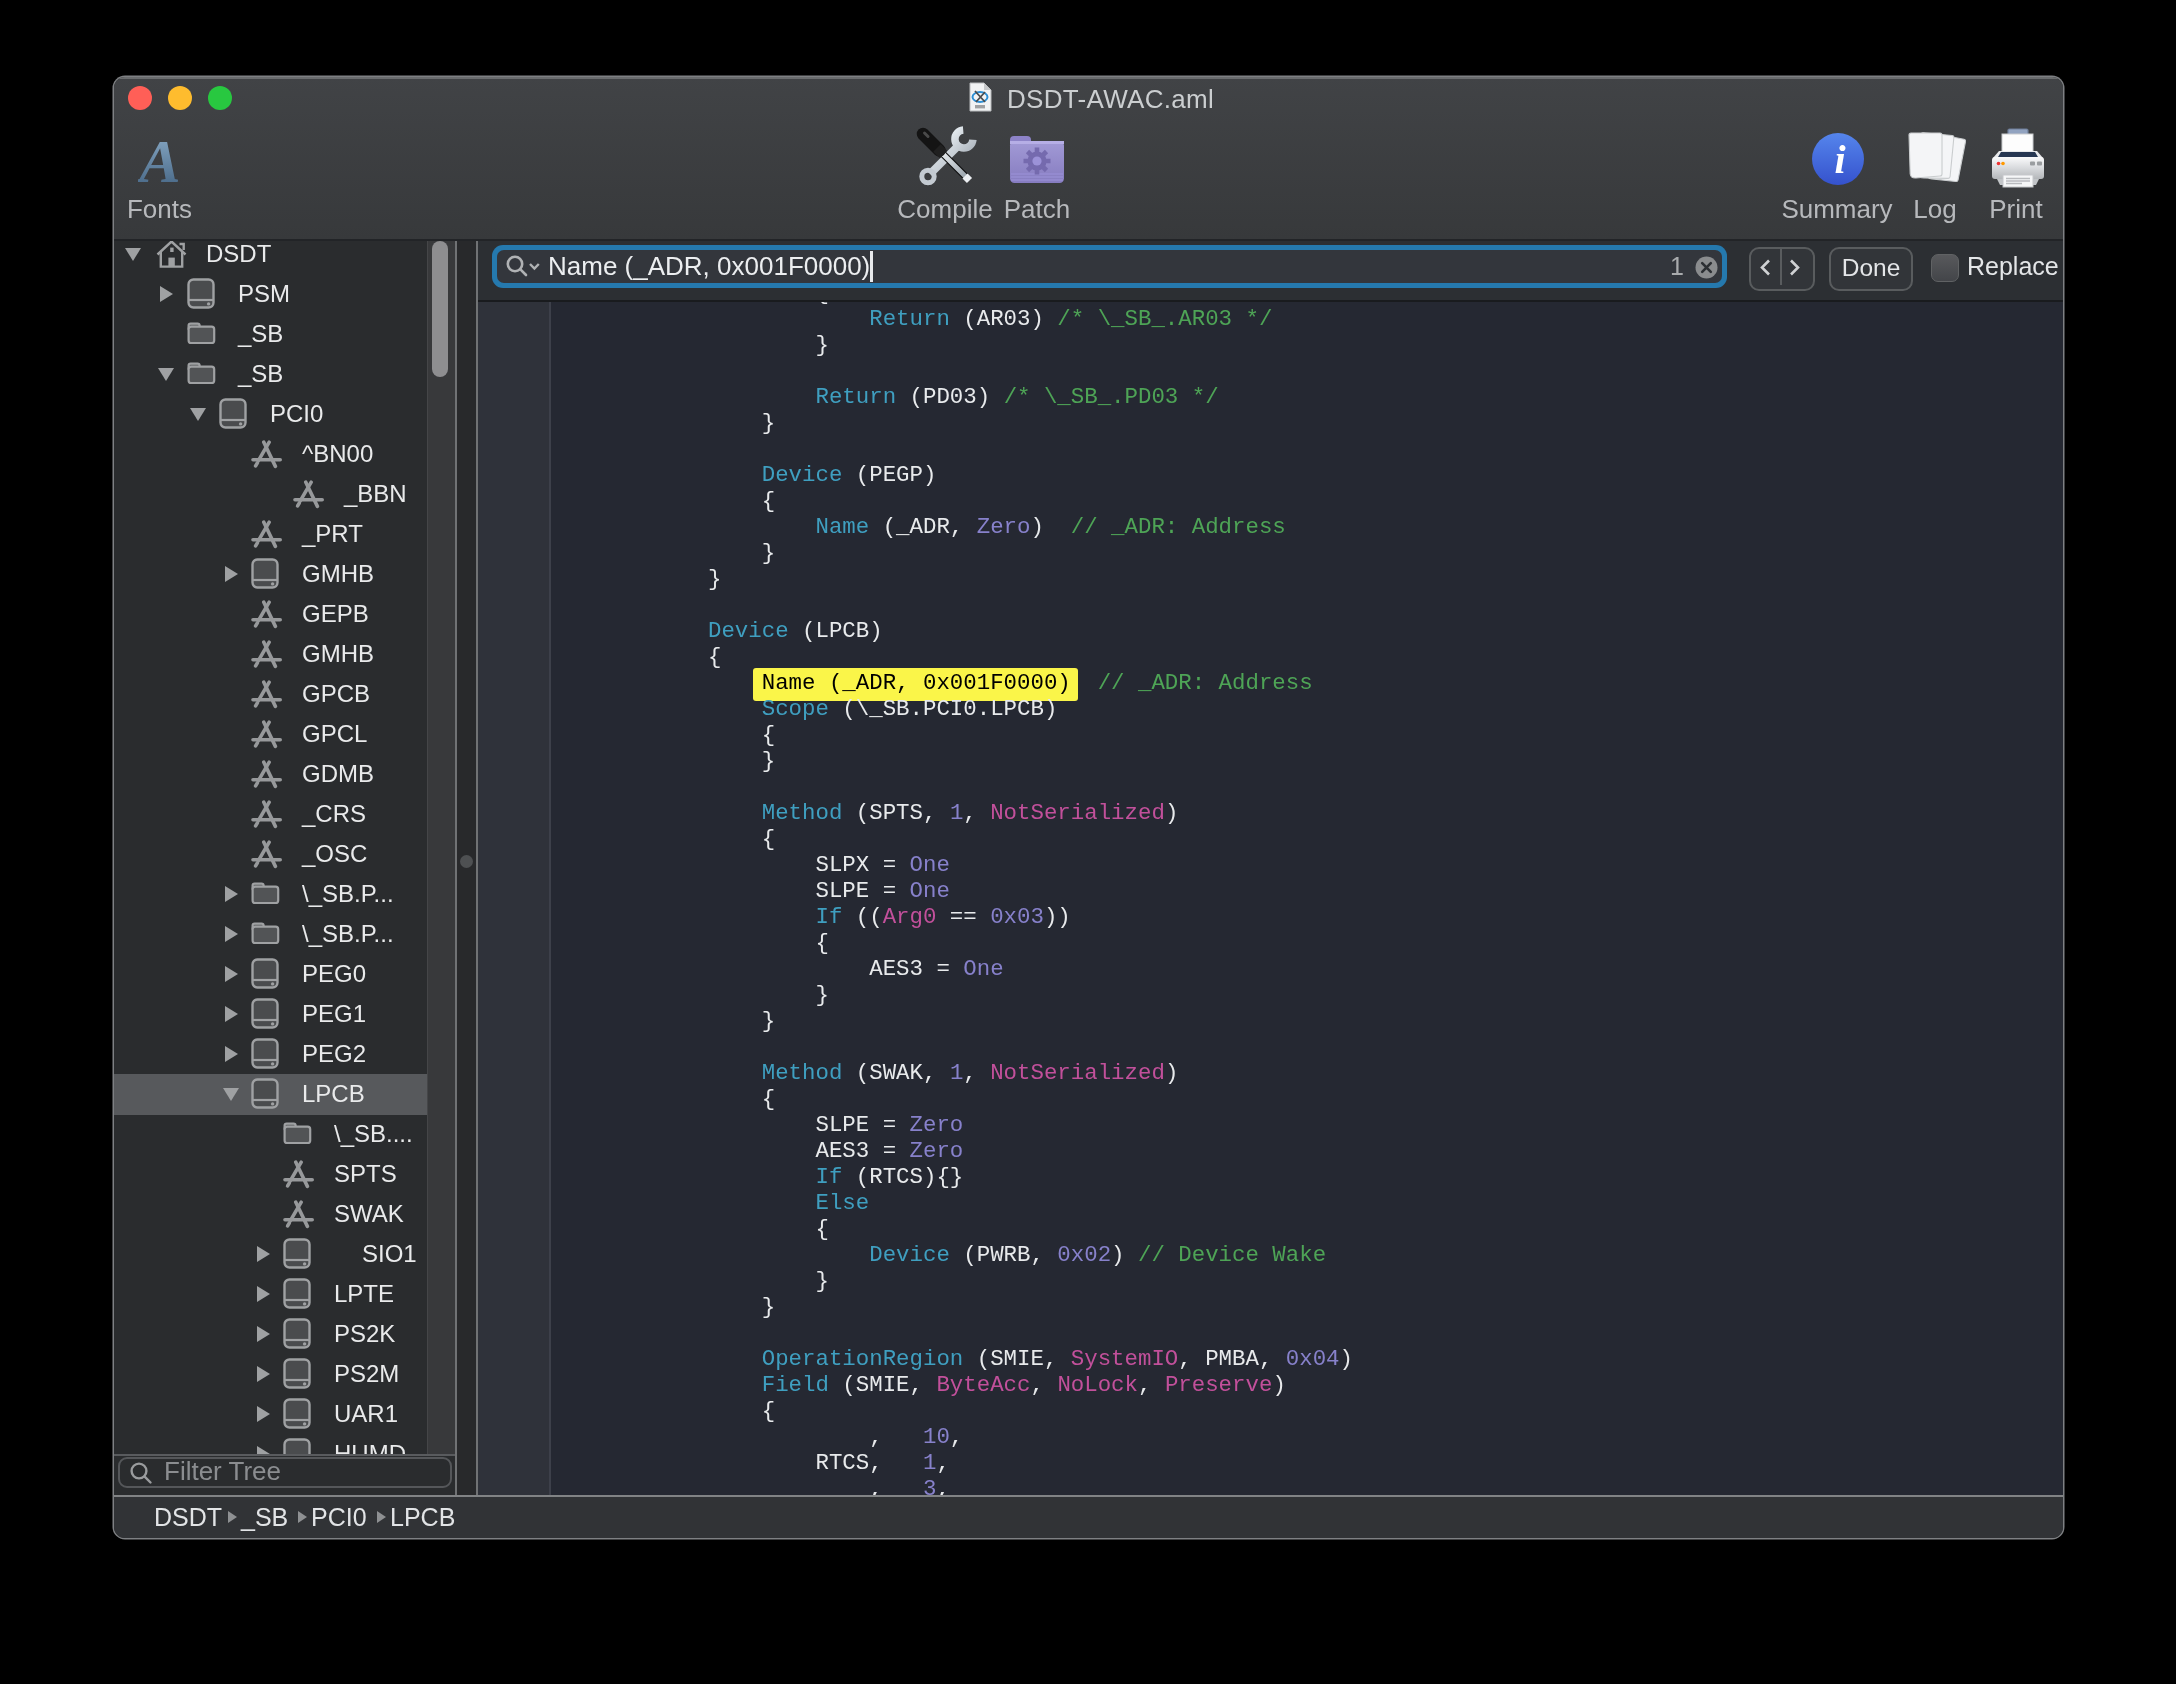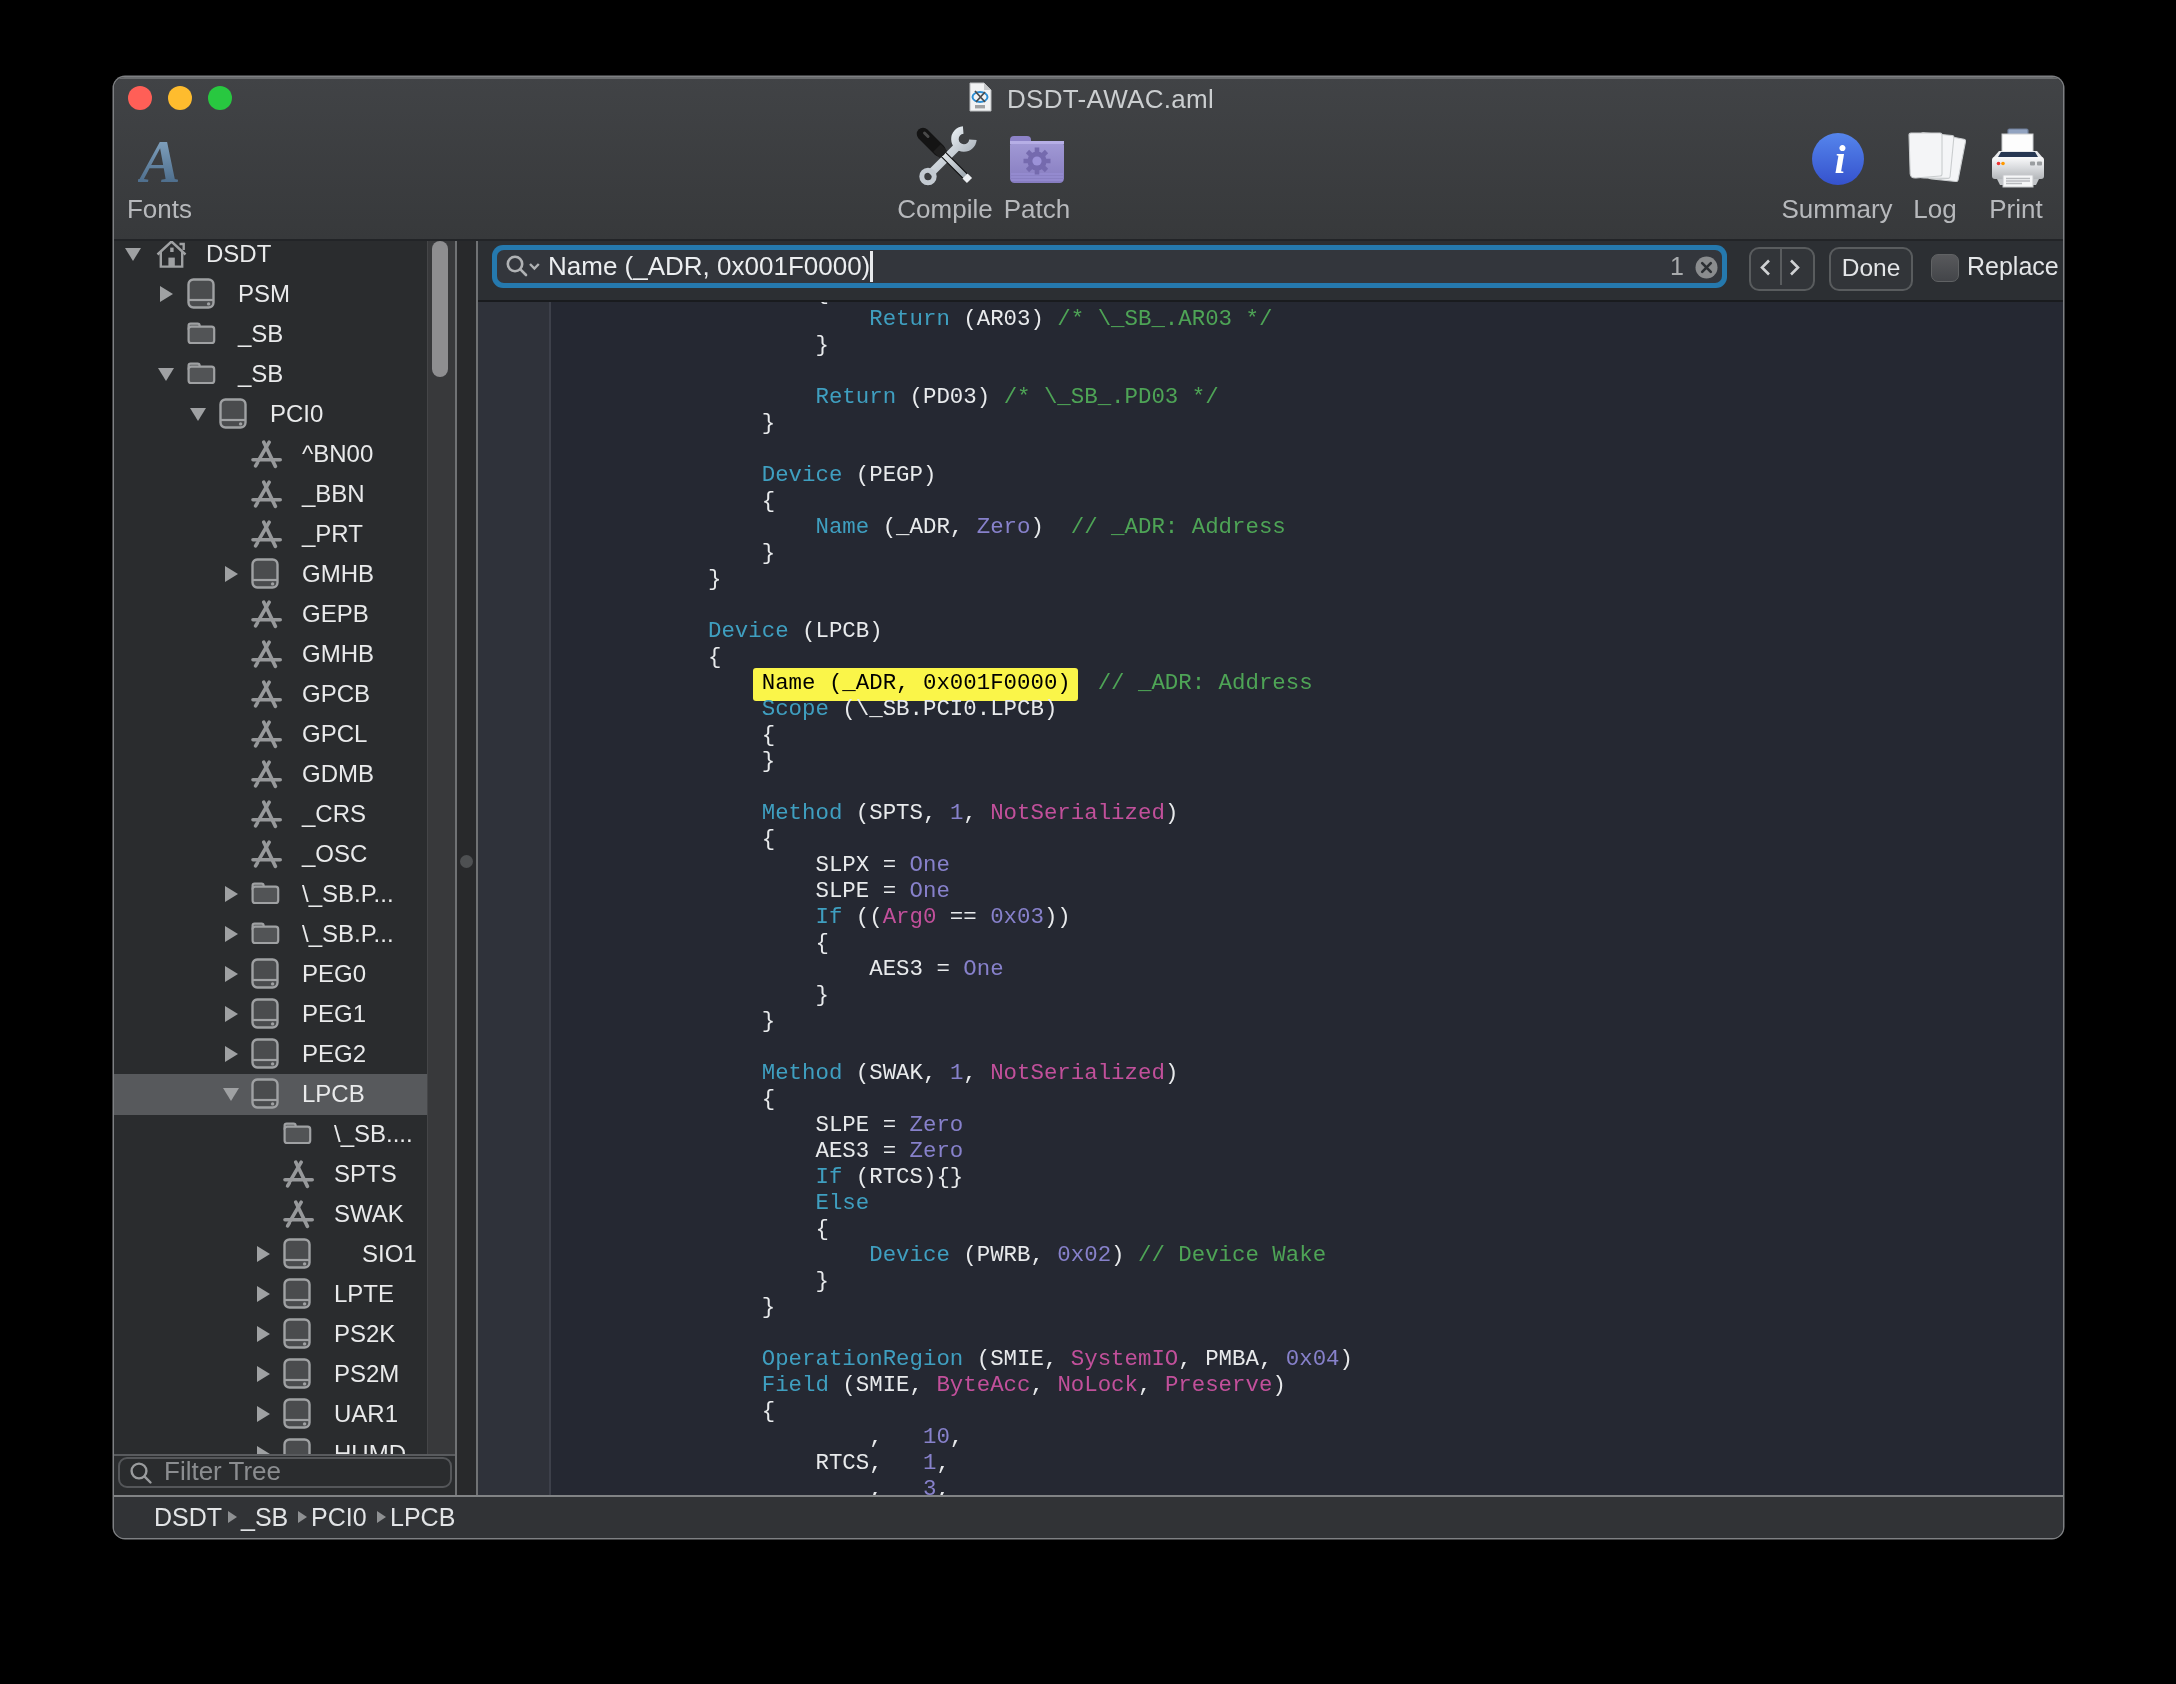--- a/index.html
+++ b/index.html
@@ -215,21 +215,21 @@
           <svg class="abs" style="left:137px;top:6px" width="31" height="29" viewBox="0 0 31 29">
             <g stroke="#97999b" stroke-width="3.6" stroke-linecap="round" fill="none">
               <path d="M18.2 2.2 L7.4 20.6"></path>
               <path d="M12.8 2.2 L24.4 26.4"></path>
               <path d="M2.0 19.7 L29.2 19.7"></path>
               <path d="M6.4 22.8 L4.6 25.9"></path>
             </g>
           </svg>
           <div class="lbl" style="left:188px;">^BN00</div>
         </div>
-<div class="trow" style="top:233px;">
+<div class="trow" style="top:233px;margin-left:42px;">
           <svg class="abs" style="left:137px;top:6px" width="31" height="29" viewBox="0 0 31 29">
             <g stroke="#97999b" stroke-width="3.6" stroke-linecap="round" fill="none">
               <path d="M18.2 2.2 L7.4 20.6"></path>
               <path d="M12.8 2.2 L24.4 26.4"></path>
               <path d="M2.0 19.7 L29.2 19.7"></path>
               <path d="M6.4 22.8 L4.6 25.9"></path>
             </g>
           </svg>
           <div class="lbl" style="left:188px;">_BBN</div>
         </div>

